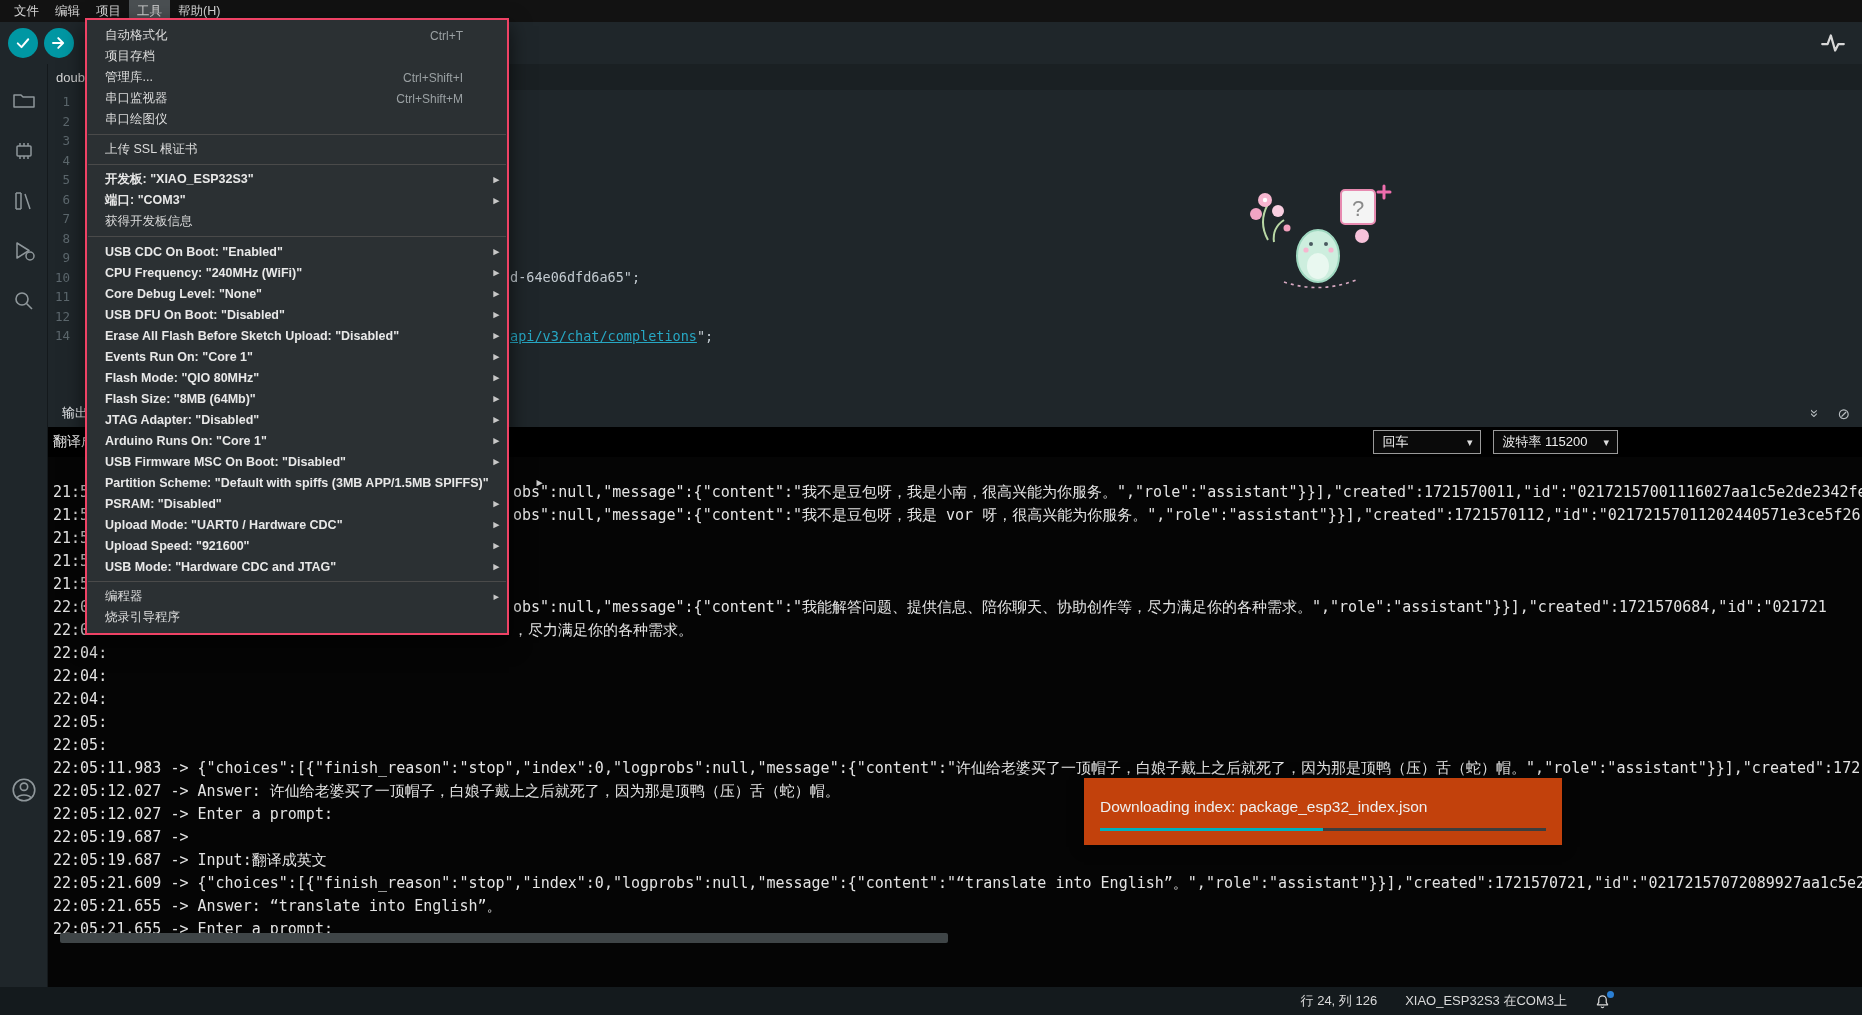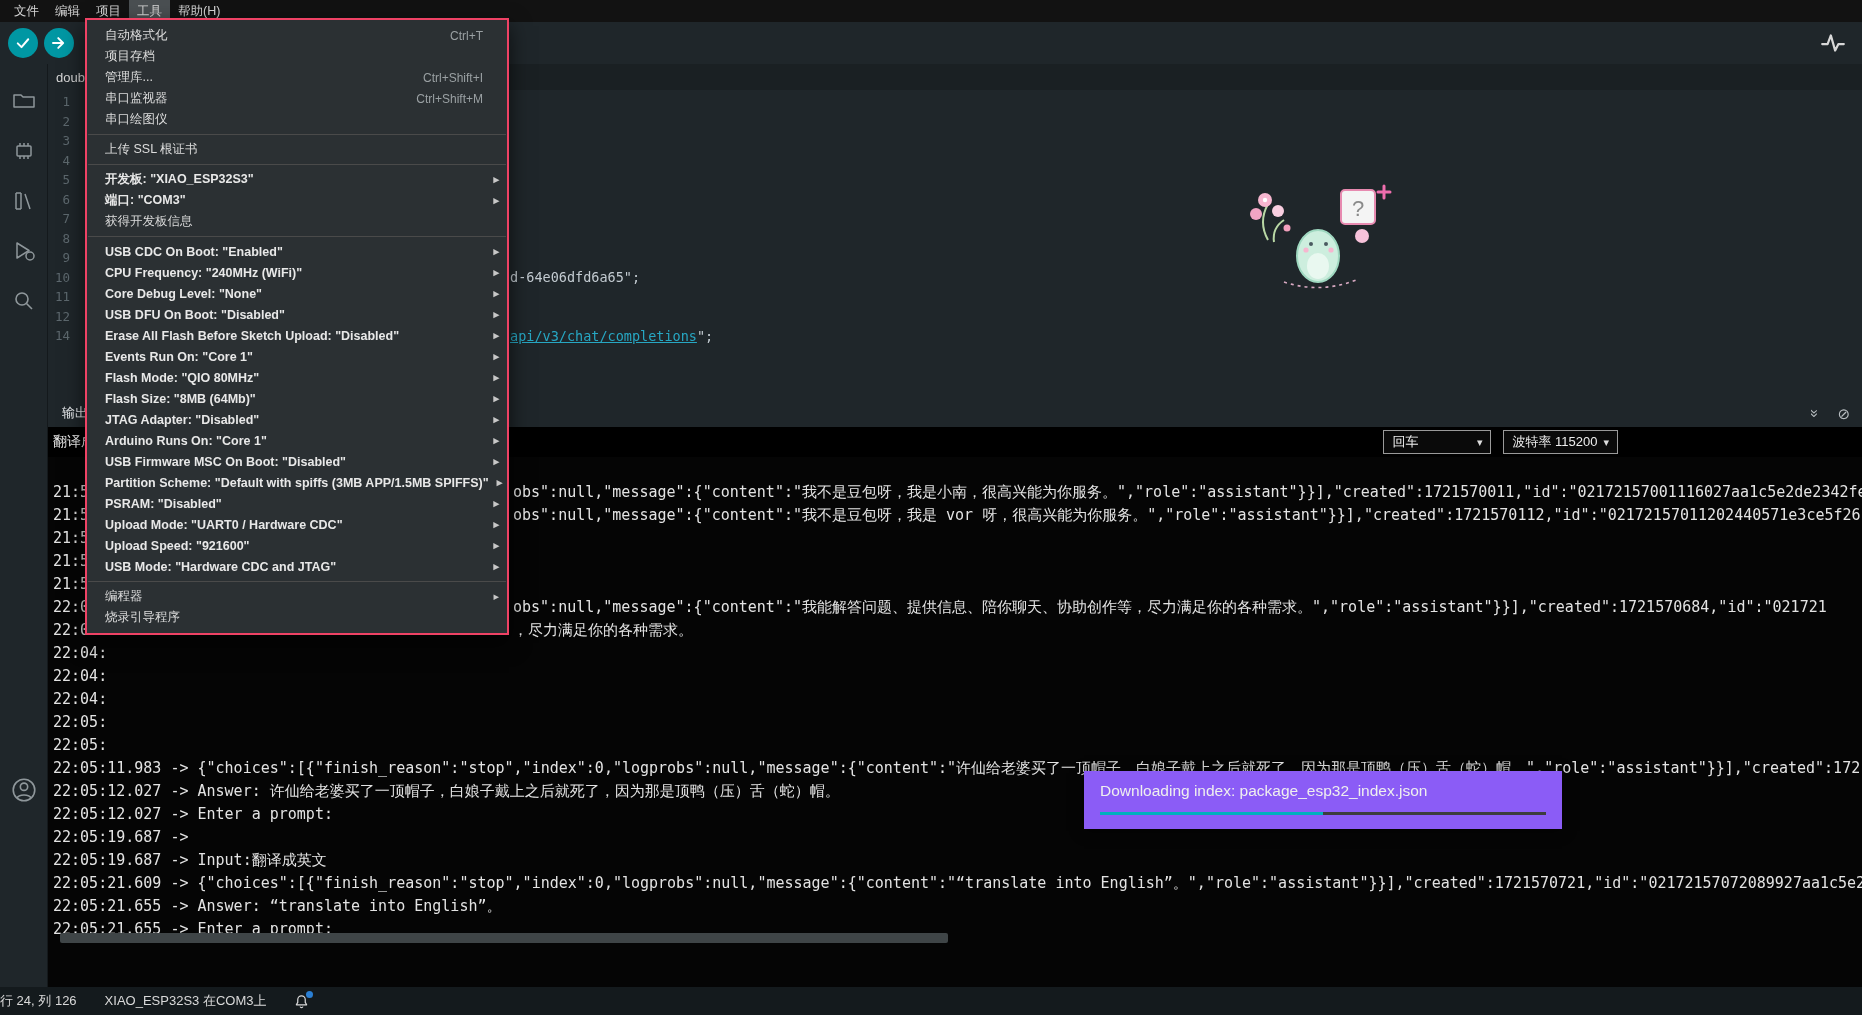--- a/index.html
+++ b/index.html
@@ -40,54 +40,54 @@
   .sticker{position:absolute;left:1190px;top:88px;}
 
   
   .panel-tabs{height:28px;background:#1f262a;display:flex;align-items:center;padding:0 12px;margin-top:31px;}
   .ptab{color:#eceff1;font-size:13px;margin-left:2px;cursor:pointer;}
   .pt-ic{color:#b9bfc2;font-size:15px;cursor:pointer;margin-left:18px;line-height:1;}
   .rot90{display:inline-block;transform:rotate(90deg);}
 
   .serial-bar{height:30px;background:#000;display:flex;align-items:center;padding-left:5px;gap:12px;}
   .serial-input{flex:1;color:#f0f0f0;font-size:14px;white-space:nowrap;overflow:hidden;}
-  .dd{display:flex;align-items:center;justify-content:space-between;gap:6px;border:1px solid #9a9a9a;
+  .dd{display:flex;align-items:center;justify-content:space-between;gap:16px;border:1px solid #9a9a9a;
       height:24px;padding:0 8px;color:#eee;font-size:13px;background:#0a0a0a;cursor:pointer;}
   .dd.le{min-width:108px;}
   .caret{font-size:11px;color:#ddd;}
   .serial-pad{width:232px;flex:none;}
 
   .console{flex:1;position:relative;background:#050505;font-family:"DejaVu Sans Mono",monospace;
            font-size:15px;color:#e3e3e3;padding:24px 0 0 5px;overflow:hidden;}
   .cline{height:23px;line-height:23px;white-space:nowrap;position:relative;}
   .ctail{position:absolute;left:460px;top:0;white-space:nowrap;}
   .hscroll{position:absolute;left:12px;bottom:44px;width:888px;height:10px;background:#3f4547;
            border-radius:2px;cursor:pointer;}
 
   
-  .statusbar{height:28px;background:#141a1d;display:flex;align-items:center;
+  .statusbar{height:28px;background:#141a1d;display:flex;align-items:center;justify-content:flex-end;
              gap:28px;color:#d9d9d9;font-size:13px;padding-right:252px;}
   .bell{position:relative;display:inline-flex;cursor:pointer;}
   .dot{position:absolute;top:-3px;right:-4px;width:7px;height:7px;border-radius:50%;background:#2a7fd4;}
 
   
   .menu{position:absolute;left:85px;top:18px;width:424px;background:#2b3033;border:2px solid #ef4265;
         box-shadow:0 8px 20px rgba(0,0,0,.65);z-index:50;padding:5px 0;}
   .menu-item{height:21px;display:flex;align-items:center;padding:0 8px 0 18px;font-size:12.5px;
-             color:#dcdcdc;cursor:pointer;white-space:nowrap;}
+             color:#dcdcdc;cursor:pointer;white-space:nowrap;gap:20px;}
   .menu-item.hl{background:#414c51;}
   .menu-item.bold{font-weight:700;color:#e8e8e8;}
   .mi-sp{flex:1;}
   .mi-sc{color:#9aa0a3;font-size:12px;margin-right:0;}
   .mi-arrow{color:#c7c7c7;font-size:11px;margin-left:8px;width:8px;text-align:right;}
   .menu-sep{height:1px;background:#4a4a4a;margin:4px 1px;}
 
   
-  .toast{position:absolute;right:300px;bottom:186px;width:478px;background:#8b5cf6;
-         padding:11px 16px 14px;z-index:40;box-shadow:0 2px 12px rgba(0,0,0,.55);}
+  .toast{position:absolute;right:300px;bottom:170px;width:478px;background:#c2410c;
+         padding:20px 16px 14px;z-index:40;box-shadow:0 2px 12px rgba(0,0,0,.55);}
   .toast-msg{color:#efefef;font-size:15.5px;}
   .toast-track{margin-top:12px;height:3px;background:#3d3d3d;}
   .toast-fill{height:3px;background:#00b0bd;width:50%;}
 </style>
 </head>
 <body>
 
 <div class="app">
 
   <div class="menubar" id="menubar">

